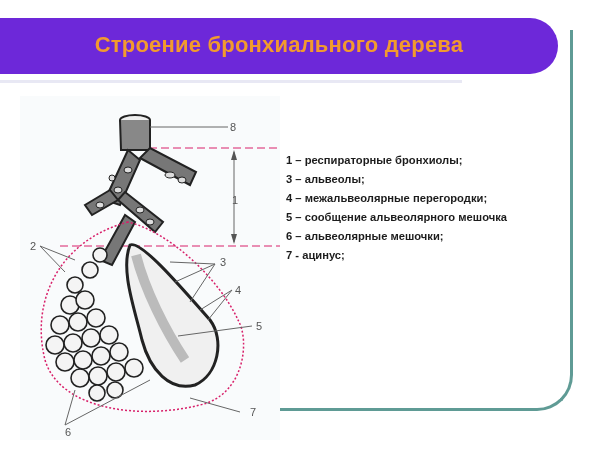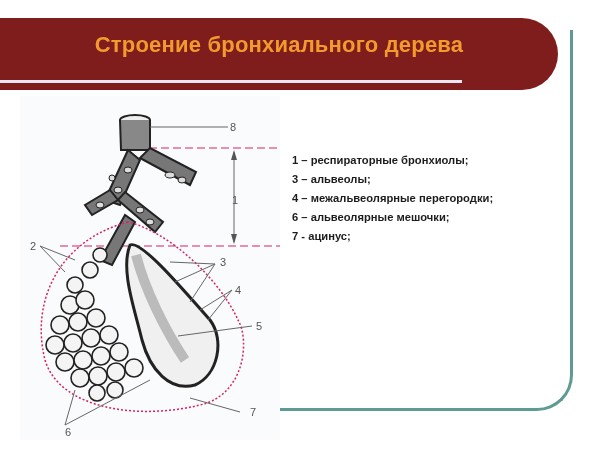--- a/index.html
+++ b/index.html
@@ -1,22 +1,22 @@
 <!DOCTYPE html>
 <html><head>
 <meta charset="utf-8">
 <style>
   html, body { margin:0; padding:0; }
   body { width:600px; height:450px; background:#ffffff; position:relative; overflow:hidden; font-family:"Liberation Sans", sans-serif; }
   .frame { position:absolute; left:230px; top:30px; width:340px; height:378px; border:3px solid #5f9b95; border-radius:0 0 36px 0; border-top:none; border-left:none; }
-  .header { position:absolute; left:0; top:18px; width:558px; height:72px; background:#7f1d1d; border-radius:0 36px 36px 0; }
+  .header { position:absolute; left:0; top:18px; width:558px; height:56px; background:#6d28d9; border-radius:0 36px 36px 0; }
   .header-line { position:absolute; left:0; top:62px; width:462px; height:3px; background:#e8e8f4; }
   .title { position:absolute; left:0; width:558px; top:14px; text-align:center; color:#f29a2e; font-weight:bold; font-size:22px; letter-spacing:0.2px; }
   .diagram { position:absolute; left:20px; top:96px; width:260px; height:344px; background:#f9fbfc; }
-  .legend { position:absolute; left:292px; top:153px; width:280px; }
+  .legend { position:absolute; left:286px; top:153px; width:280px; }
   .legend-item { font-size:11.2px; font-weight:bold; color:#1c1c1c; line-height:15px; margin-bottom:4px; white-space:nowrap; }
   .legend-item .cont { display:block; padding-left:34px; }
   .lbl { position:absolute; font-size:11px; color:#555; font-family:"Liberation Sans", sans-serif; }
 </style>
 </head>
 <body>
 
 <div class="frame"></div>
 
 <div class="header">
@@ -105,16 +105,16 @@
   <span class="lbl" style="left:215px;top:188px;">4</span>
   <span class="lbl" style="left:236px;top:224px;">5</span>
   <span class="lbl" style="left:45px;top:330px;">6</span>
   <span class="lbl" style="left:230px;top:310px;">7</span>
 </div>
 
 <div class="legend">
   <div class="legend-item"><span>1 – респираторные бронхиолы;</span></div>
   <div class="legend-item"><span>3 – альвеолы;</span></div>
   <div class="legend-item"><span>4 – межальвеолярные перегородки;</span></div>
-  <div class="legend-item"></div>
+  <div class="legend-item"><span>5 – сообщение альвеолярного мешочка</span></div>
   <div class="legend-item"><span>6 – альвеолярные мешочки;</span></div>
   <div class="legend-item"><span>7 - ацинус;</span></div>
 </div>
 
 </body></html>

